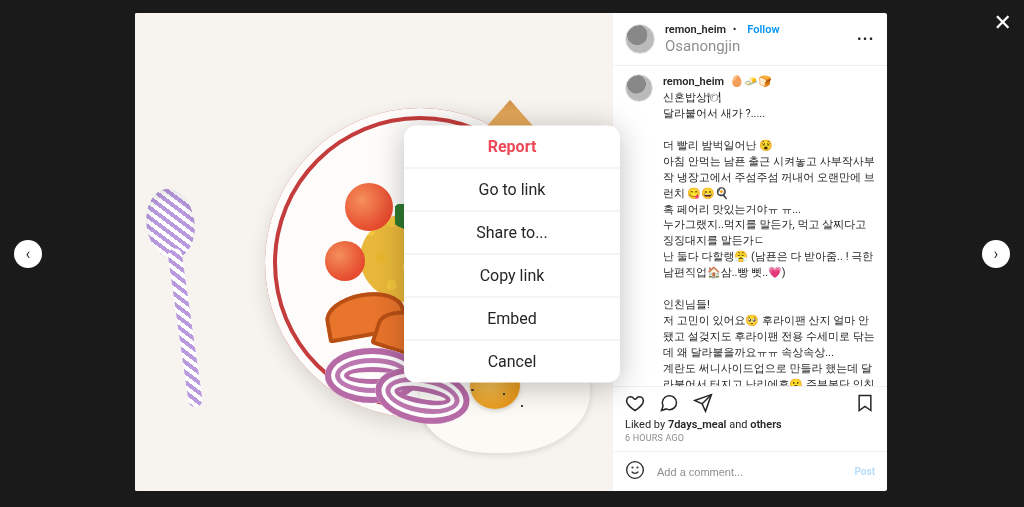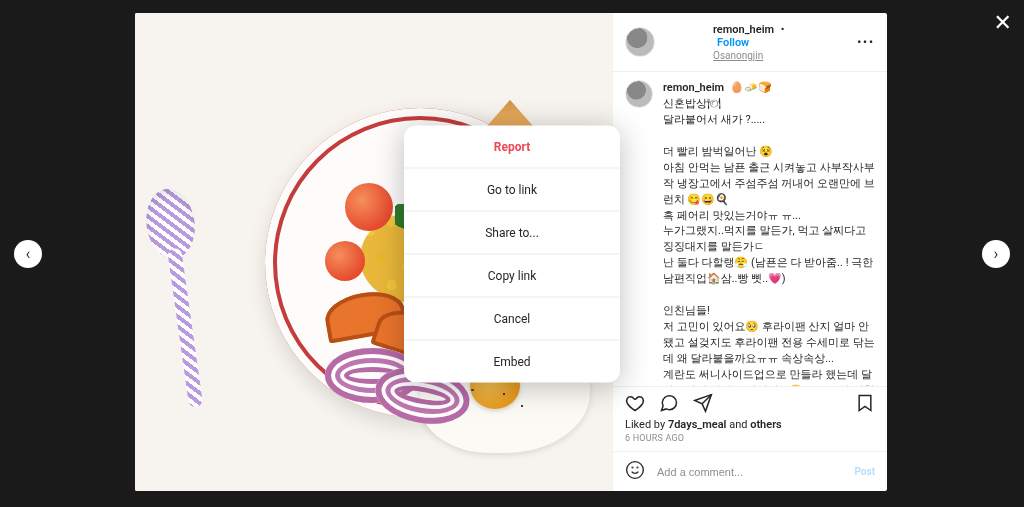--- a/index.html
+++ b/index.html
@@ -116,31 +116,31 @@
 }
 .spoon.left { left:20px; top:175px; transform: rotate(-8deg);}
 .spoon.right { left:405px; top:155px; transform: rotate(6deg);}
 
 .side-pane {
   flex: 1; display: flex; flex-direction: column;
   font-size: 11px;
   color:#262626;
 }
 .post-header {
-  display:flex; align-items:center; padding:10px 12px; border-bottom:1px solid #efefef;gap:48px;
+  display:flex; align-items:center; padding:10px 12px; border-bottom:1px solid #efefef;
 }
 .avatar {
   width:28px; height:28px; border-radius:50%; background:#ddd; margin-right:10px; flex:none;
   background: radial-gradient(circle at 40% 35%, #888 40%, #bbb 42%);
   border:1px solid #e6e6e6;
 }
 .username { font-weight:600; }
 .follow { color:#0095f6; font-weight:600; margin-left:4px;}
 .dot { margin:0 4px; color:#262626;}
-.subloc { color:#8e8e8e; font-size:10px; margin-top:1px;text-decoration:underline;}
+.subloc { color:#8e8e8e; font-size:15px; margin-top:1px;}
 .more { margin-left:auto; color:#262626; letter-spacing:2px; font-weight:700; cursor:pointer;}
 .comments {
   flex:1; overflow:hidden; padding:8px 12px 4px 12px;
 }
 .c-row { display:flex; margin-bottom:8px; }
 .c-row .avatar { width:26px; height:26px; }
 .c-body { flex:1; line-height:1.45; word-break: break-all;}
 .c-body .username { margin-right:4px;}
 
 .action-bar { padding:6px 12px 2px 12px; display:flex; align-items:center; border-top:1px solid #efefef;}
@@ -158,21 +158,21 @@
 .add-comment .post-btn { color:#b6dcfb; font-weight:600; font-size:10px; cursor:pointer;}
 
 
 .sheet {
   position:absolute; left:50%; top:50%; transform:translate(-50%,-50%);
   width:216px; background:#fff; border-radius:12px; overflow:hidden;
   box-shadow: 0 4px 30px rgba(0,0,0,0.25);
   z-index:5;
 }
 .sheet .row { height:42px; display:flex; align-items:center; justify-content:center;
-  font-size:12px; color:#262626; cursor:pointer; border-top:1px solid #ececec;text-align:center;}
+  font-size:16px; color:#262626; cursor:pointer; border-top:1px solid #ececec;text-align:center;}
 .sheet .row:first-child { border-top:0;}
 .sheet .row.danger { color:#ed4956; font-weight:700;}
 </style>
 </head>
 <body>
 
 <div class="backdrop"></div>
 
 <div class="close-x">✕</div>
 <div class="nav-arrow left">‹</div>
@@ -278,15 +278,15 @@
     </div>
 
   </div>
 </div>
 
 <div class="sheet">
   <div class="row danger">Report</div>
   <div class="row">Go to link</div>
   <div class="row">Share to...</div>
   <div class="row">Copy link</div>
+  <div class="row">Embed</div>
   <div class="row">Cancel</div>
-  <div class="row">Embed</div>
 </div>
 
 </body></html>

